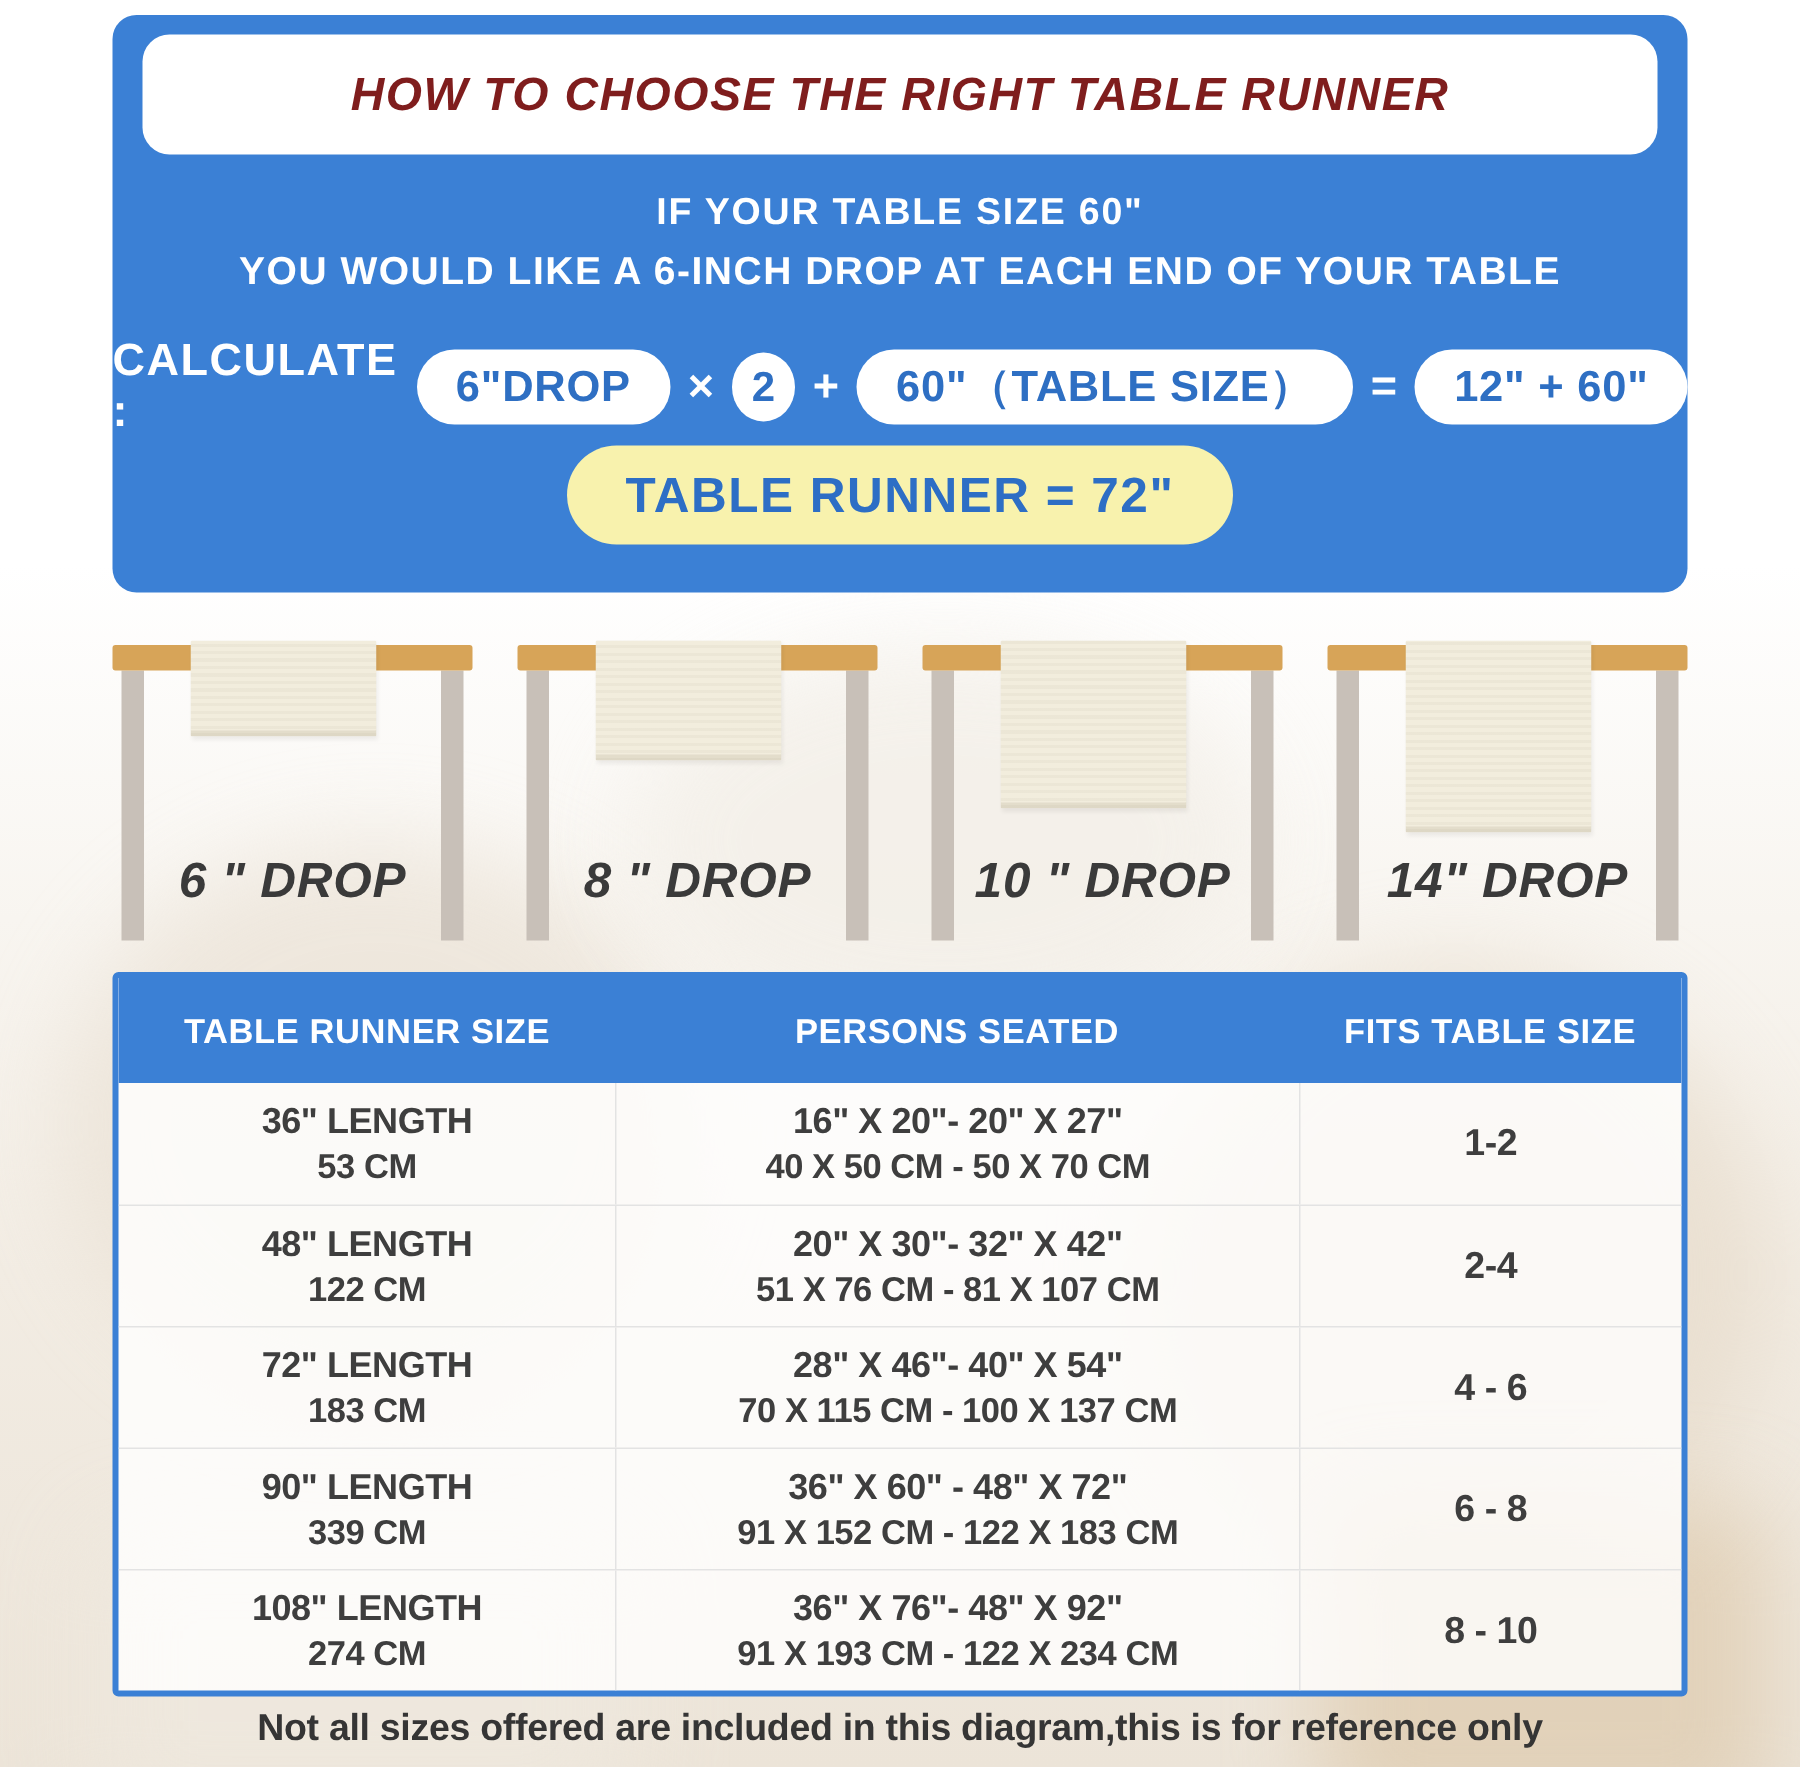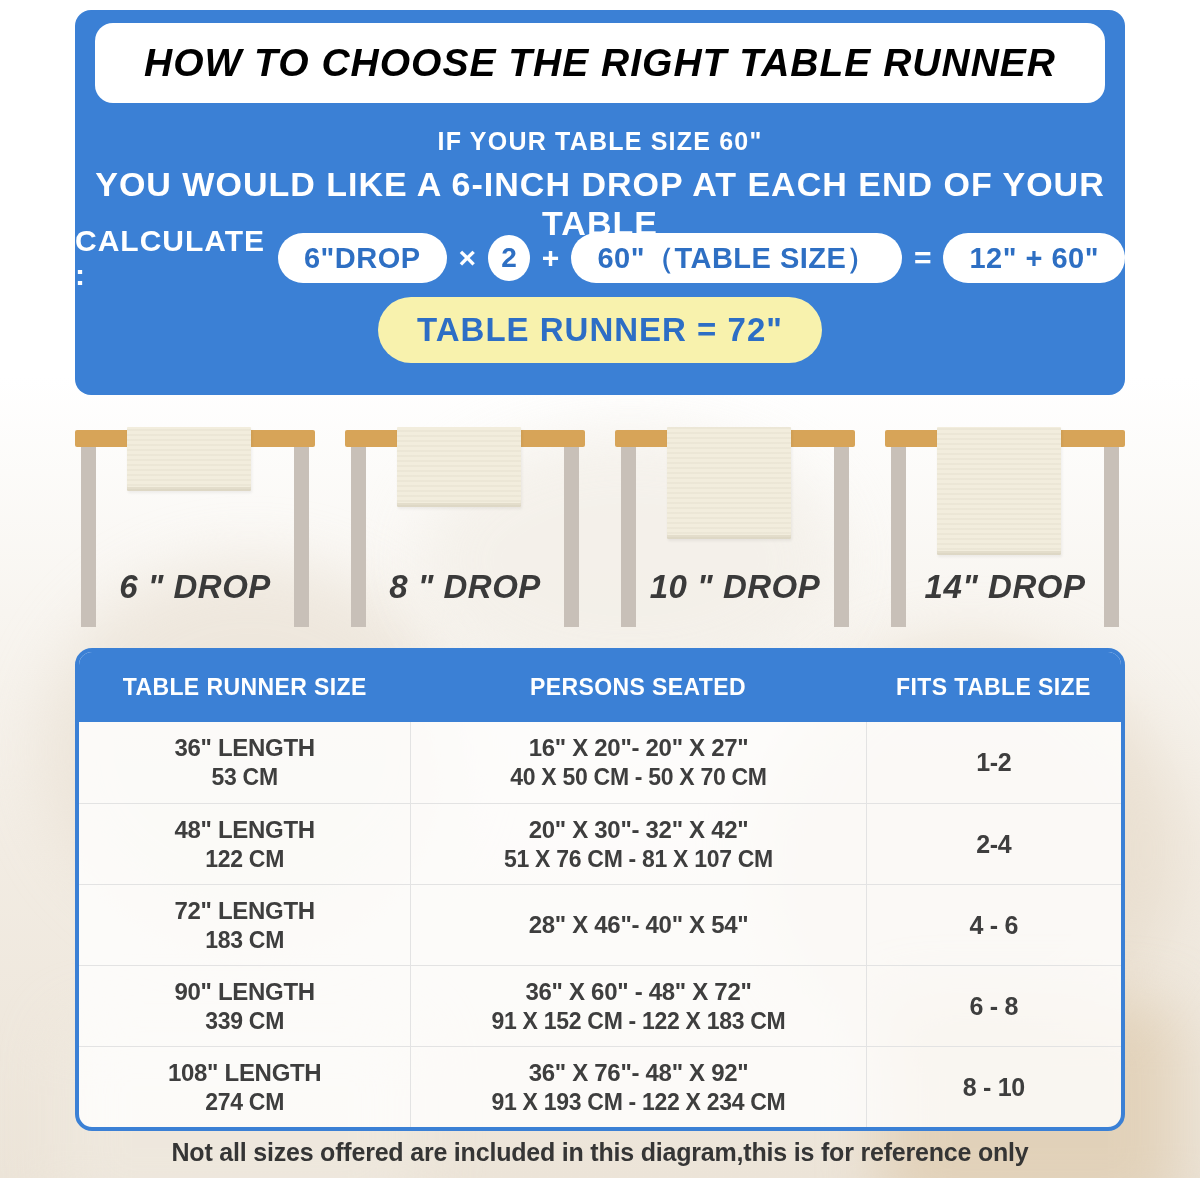--- a/index.html
+++ b/index.html
@@ -31,26 +31,26 @@
     background: #3b80d5;
     border-radius: 16px;
   }
   .title-box {
     position: absolute; left: 20px; top: 13px;
     width: 1010px; height: 80px;
     background: #ffffff; border-radius: 18px;
     display: flex; align-items: center; justify-content: center;
   }
   .title-box h1 {
-    font-size: 39px; font-weight: bold; font-style: italic;
-    color: #000000; letter-spacing: 1px; white-space: nowrap; text-align: center;
+    font-size: 31px; font-weight: bold; font-style: italic;
+    color: #7f1d1d; letter-spacing: 1px; white-space: nowrap; text-align: center;
   }
   .subtitle { position: absolute; width: 100%; text-align: center; color: #ffffff; font-weight: bold; }
   .subtitle.s1 { top: 117px; font-size: 25px; letter-spacing: 1.2px; }
-  .subtitle.s2 { top: 155px; font-size: 34px; letter-spacing: 1px; }
+  .subtitle.s2 { top: 155px; font-size: 26px; letter-spacing: 1px; }
 
   .calc-row {
     position: absolute; top: 222px; left: 0; width: 100%; height: 52px;
     display: flex; align-items: center; justify-content: center; gap: 12px;
   }
   .calc-label { color: #ffffff; font-size: 30px; font-weight: bold; letter-spacing: 1px; }
   .pill {
     background: #ffffff; color: #2e6fc3;
     font-size: 29px; font-weight: bold; letter-spacing: .5px;
     height: 50px; line-height: 50px; padding: 0 26px; border-radius: 26px;
@@ -100,21 +100,21 @@
   .drop-label {
     position: absolute; top: 138px; width: 100%; text-align: center;
     font-size: 33px; font-weight: bold; font-style: italic;
     color: #3a3a3a; letter-spacing: .5px; white-space: nowrap;
   }
 
   
   .size-table {
     position: absolute; left: 75px; top: 648px;
     width: 1050px;
-    border: 4px solid #3b80d5; border-radius: 17px;
+    border: 4px solid #3b80d5; border-radius: 4px;
     overflow: hidden;
     background: rgba(255,255,255,.8);
   }
   .st-header {
     display: grid; grid-template-columns: 31.8% 43.7% 24.5%;
     height: 70px; background: #3b80d5;
     align-items: center;
   }
   .st-header .hcell {
     text-align: center; color: #ffffff;
@@ -239,20 +239,21 @@
           </div>
           <div class="tcell persons">2-4</div>
         </div>
         <div class="trow">
           <div class="tcell">
             <div class="l1">72" LENGTH</div>
             <div class="l2">183 CM</div>
           </div>
           <div class="tcell">
             <div class="l1">28" X 46"- 40" X 54"</div>
+            <div class="l2">70 X 115 CM - 100 X 137 CM</div>
           </div>
           <div class="tcell persons">4 - 6</div>
         </div>
         <div class="trow">
           <div class="tcell">
             <div class="l1">90" LENGTH</div>
             <div class="l2">339 CM</div>
           </div>
           <div class="tcell">
             <div class="l1">36" X 60" - 48" X 72"</div>

